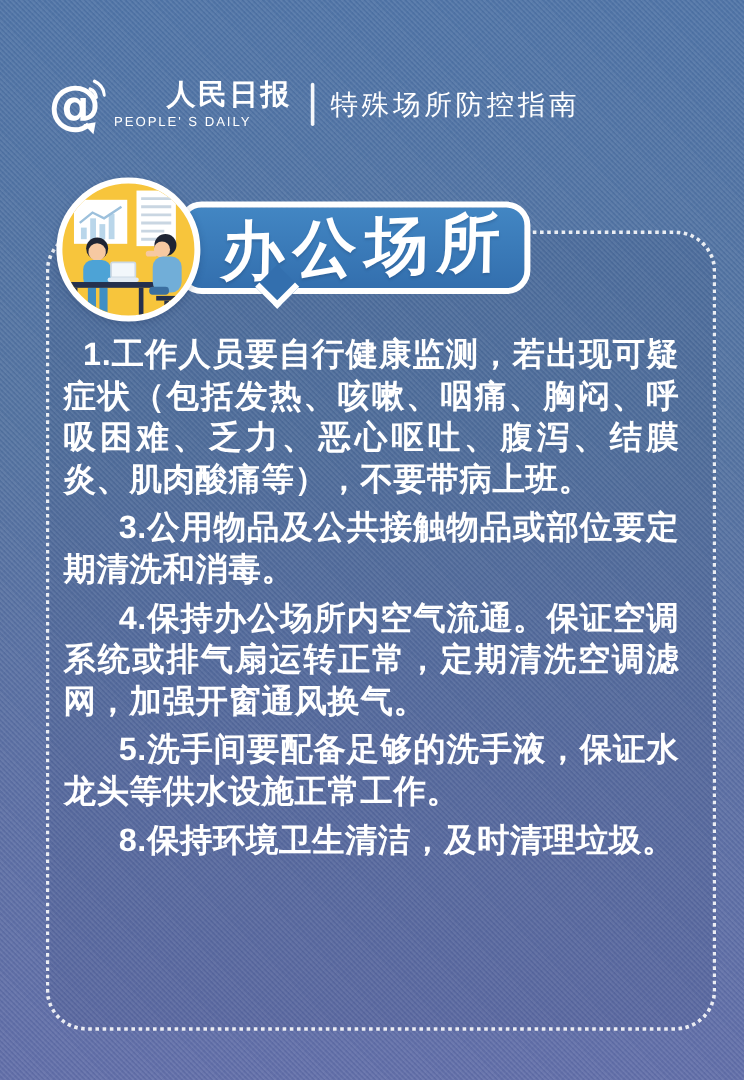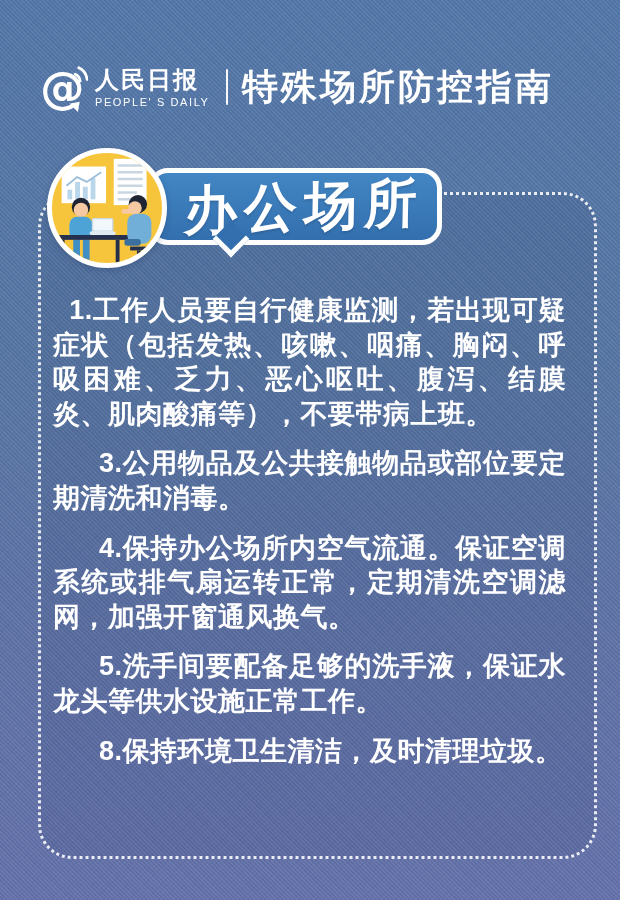--- a/index.html
+++ b/index.html
@@ -15,24 +15,24 @@
     content:""; position:absolute; inset:0; pointer-events:none; z-index:0;
     background:
       repeating-linear-gradient(45deg, rgba(255,255,255,0.07) 0px, rgba(255,255,255,0.07) 1px, rgba(20,35,70,0.05) 2px, rgba(255,255,255,0) 3px),
       repeating-linear-gradient(-45deg, rgba(255,255,255,0.03) 0px, rgba(255,255,255,0.03) 1px, rgba(255,255,255,0) 4px);
   }
 
   
   .masthead { position:absolute; left:42px; top:60px; display:flex; align-items:center; z-index:5; color:#fff; }
   .at-icon { width:46px; height:52px; flex:0 0 auto; margin-top:2px; }
   .logo-text { margin-left:7px; display:flex; flex-direction:column; }
-  .logo-cn { font-size:24px; font-weight:700; letter-spacing:2px; line-height:26px; white-space:nowrap; }
+  .logo-cn { font-size:24px; font-weight:700; letter-spacing:2px; line-height:26px; white-space:nowrap;margin-left:44px; }
   .logo-en { font-size:11px; font-weight:400; letter-spacing:1.6px; margin-top:3px; white-space:nowrap; }
   .mast-sep { width:2.5px; height:36px; background:rgba(255,255,255,0.95); margin:0 14px 0 16px; border-radius:2px; }
-  .mast-subtitle { font-size:36px; font-weight:700; letter-spacing:3px; white-space:nowrap; }
+  .mast-subtitle { font-size:23px; font-weight:400; letter-spacing:3px; white-space:nowrap; }
 
   
   .card {
     position:absolute; left:38px; top:192px; width:559px; height:667px; z-index:1;
     border:3px dotted rgba(255,255,255,0.88); border-radius:34px;
     background: rgba(20,28,72,0.07);
   }
 
   
   .bubble {
@@ -60,21 +60,21 @@
     overflow:hidden; box-shadow: 0 2px 6px rgba(20,40,80,0.25);
   }
   .circle-icon svg { display:block; width:110px; height:110px; }
 
   
   .guidelines {
     position:absolute; left:53px; top:278px; width:513px; z-index:2;
     color:#ffffff; font-size:27px; font-weight:700; line-height:34.6px;
     text-align: justify; letter-spacing:0.5px;
   }
-  .guidelines p { margin:15px 0 6px 0; text-indent:1.7em; }
+  .guidelines p { margin:0 0 6px 0; text-indent:1.7em; }
   .guidelines p:first-child { text-indent:0.6em; }
 </style>
 </head>
 <body>
 
 <div class="poster">
 
   <header class="masthead">
     <svg class="at-icon" viewBox="0 0 50 56" aria-hidden="true">
       <text x="-2" y="44" font-size="48" font-weight="bold" fill="#ffffff" font-family="'DejaVu Sans',sans-serif">@</text>

